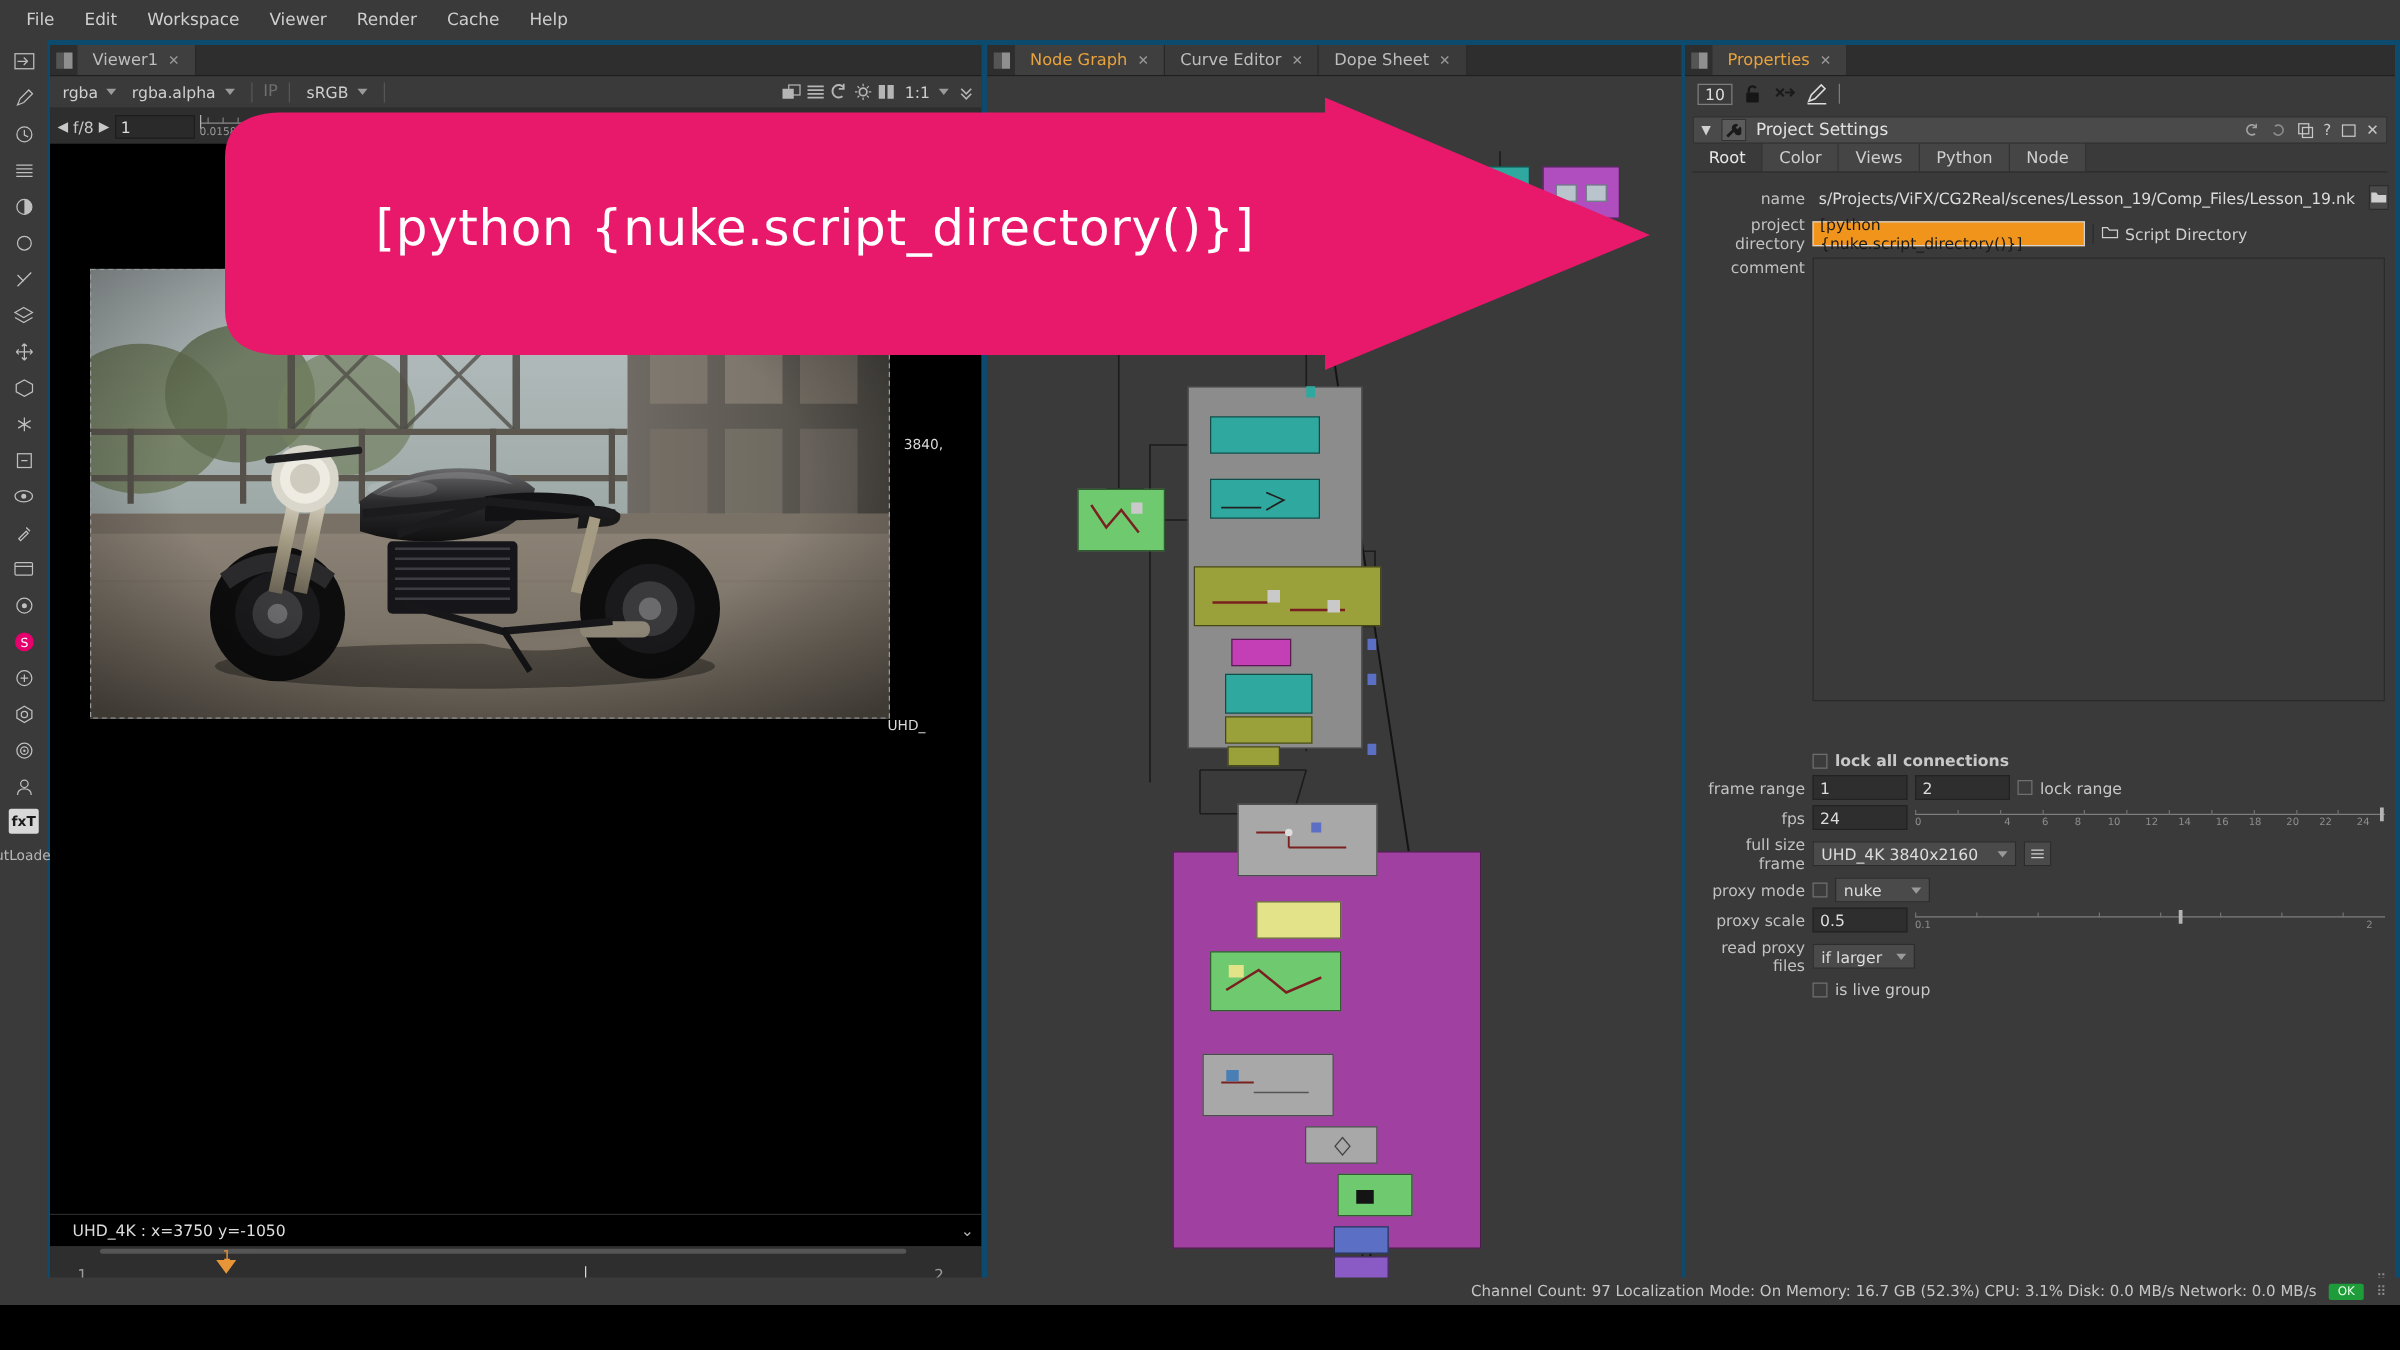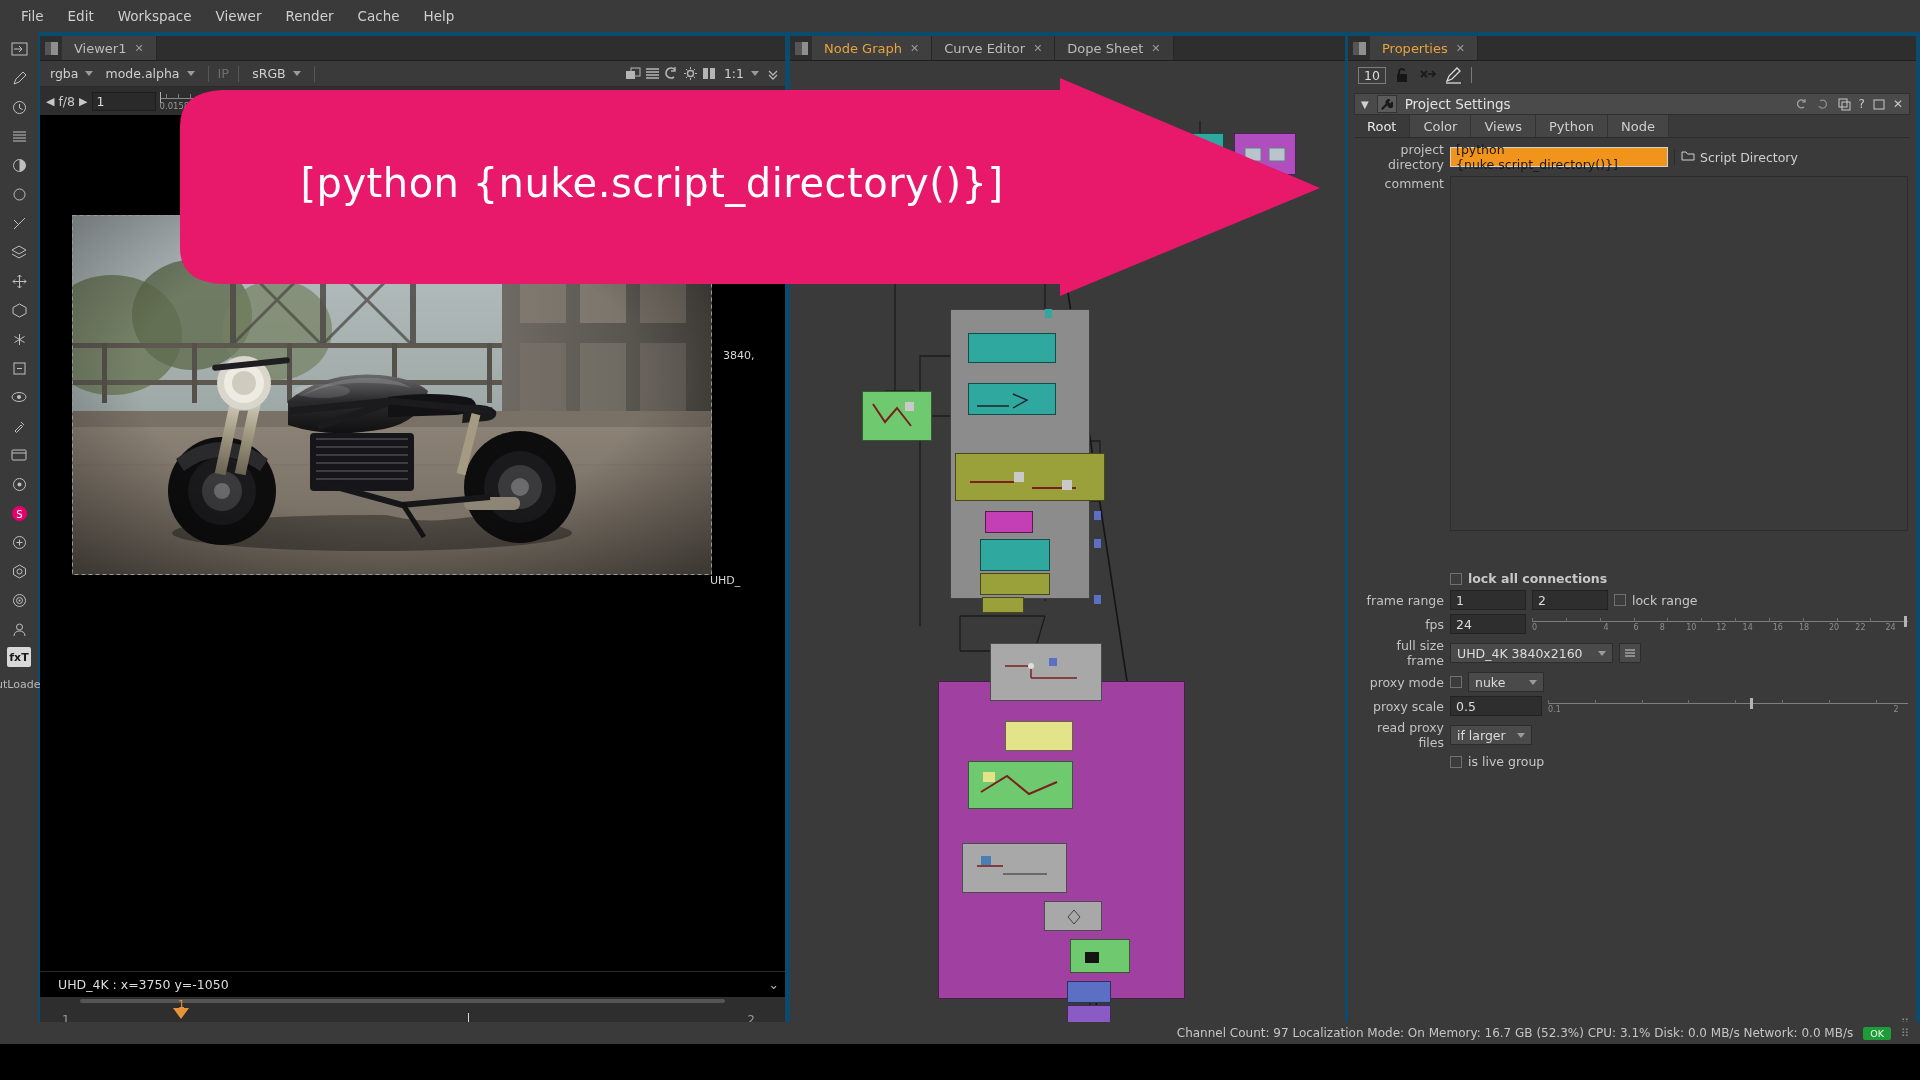--- a/index.html
+++ b/index.html
@@ -383,21 +383,21 @@
         <span class="x">✕</span>
       </div>
     </div>
 
     <div class="vtoolrow">
       <div class="chanbox">
         <span>rgba</span>
         <span class="arrow-dn"></span>
       </div>
       <div class="chanbox">
-        <span>mode.alpha</span>
+        <span>rgba.alpha</span>
         <span class="arrow-dn"></span>
       </div>
       <div class="vsep"></div>
       <div class="dim">IP</div>
       <div class="vsep"></div>
       <div class="chanbox">
         <span>sRGB</span>
         <span class="arrow-dn"></span>
       </div>
       <div class="vsep"></div>
@@ -956,20 +956,29 @@
     </div>
 
     <div class="ptabs">
       <div class="ptab active">Root</div>
       <div class="ptab">Color</div>
       <div class="ptab">Views</div>
       <div class="ptab">Python</div>
       <div class="ptab">Node</div>
     </div>
 
+    <div class="prow" style="margin-top:10px;">
+      <div class="plabel">name</div>
+      <div class="pfield" style="border:none;background:transparent;">s/Projects/ViFX/CG2Real/scenes/Lesson_19/Comp_Files/Lesson_19.nk</div>
+      <div class="filebtn">
+        <svg width="14" height="12" viewBox="0 0 14 12">
+            <path d="M1 10V2h4l1.5 2H13v6z" fill="#cfcfcf"></path>
+          </svg>
+      </div>
+    </div>
 
     <div class="prow">
       <div class="plabel">project directory</div>
       <div class="pfield hl" style="max-width:218px;">[python {nuke.script_directory()}]</div>
       <div class="caret" style="position:relative;height:16px;width:1px;background:#2a2a2a;"></div>
       <div class="dirbtn">
         <span>
           <svg width="14" height="12" viewBox="0 0 14 12">
               <path d="M1 10V2h4l1.5 2H13v6z" fill="none" stroke="#cfcfcf"></path>
             </svg>
@@ -1047,21 +1056,21 @@
       <div class="plabel">proxy mode</div>
       <div class="cb"></div>
       <div class="sel" style="flex:none;width:76px;">
         <span>nuke</span>
         <span class="arrow-dn" style="margin-left:auto;"></span>
       </div>
     </div>
 
     <div class="prow">
       <div class="plabel">proxy scale</div>
-      <div class="pfield" style="flex:none;width:92px;">0.5</div>
+      <div class="pfield" style="flex:none;width:76px;">0.5</div>
       <div class="minislider">
         <div class="tr"></div>
         <div class="tk" style="left:0%"></div>
           <div class="tk" style="left:13%"></div>
         <div class="tk" style="left:26%"></div>
           <div class="tk" style="left:39%"></div>
         <div class="tk" style="left:52%"></div>
           <div class="tk" style="left:65%"></div>
         <div class="tk" style="left:78%"></div>
           <div class="tk" style="left:91%"></div>

